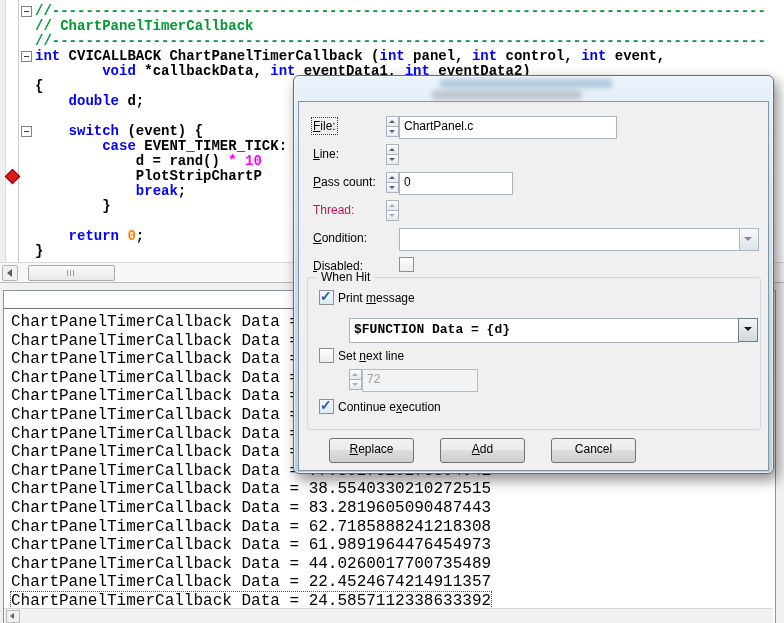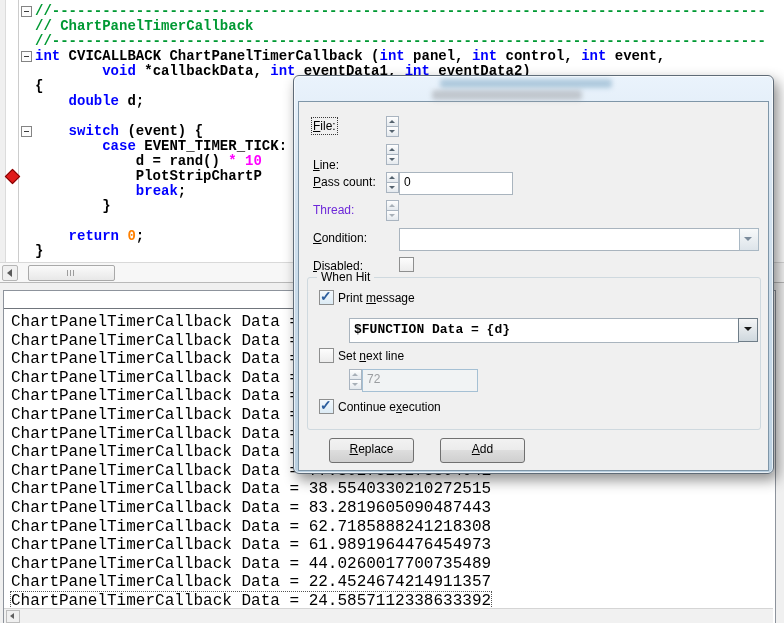--- a/index.html
+++ b/index.html
@@ -43,21 +43,21 @@
   #dlg-titlebar{position:absolute;left:0;top:0;width:100%;height:25px;}
   #dlg-icon{position:absolute;left:9px;top:5px;width:15px;height:15px;}
   #dlg-title{position:absolute;left:30px;top:6px;font-size:12px;color:#151515;}
   #dlg-close{position:absolute;right:9px;top:0;width:45px;height:18px;border:1px solid #7c1c08;border-top:none;border-radius:0 0 4px 4px;
              background:linear-gradient(180deg,#efae9c 0%,#d5684e 42%,#bb3512 55%,#d8743f 100%);
              box-shadow:inset 0 1px 0 rgba(255,255,255,.55);color:#fff;font-size:11px;font-weight:bold;
              text-align:center;line-height:17px;cursor:default;}
   #dlg-client{position:absolute;left:4px;top:25px;width:469px;height:368px;background:#f0f0f0;border:1px solid #7f96a8;}
 
   .lbl{position:absolute;font-size:12px;color:#000;}
-  .lbl.gray{color:#6d28d9;text-align:right;}
+  .lbl.gray{color:#be185d;text-align:right;}
   .lbl.focusrect{outline:1px dotted #3a3a3a;outline-offset:1px;}
   .txtfield{position:absolute;height:19px;background:#fff;border:1px solid #a9b4be;font-size:12px;padding:2px 0 0 4px;overflow:hidden;white-space:nowrap;}
   .txtfield.disabled{background:#f1f3f4;border:1px solid #a5c0d4;color:#9a9da0;}
   .spin{position:absolute;width:12px;height:21px;}
   .spin .up,.spin .dn{position:absolute;left:0;width:11px;height:9px;background:linear-gradient(180deg,#fefefe,#e4e9ee);border:1px solid #a9b4c0;}
   .spin .up{top:0;} .spin .dn{top:10px;}
   .spin .up::after{content:"";position:absolute;left:2px;top:3px;border-bottom:3px solid #55636f;border-left:3px solid transparent;border-right:3px solid transparent;}
   .spin .dn::after{content:"";position:absolute;left:2px;top:3px;border-top:3px solid #55636f;border-left:3px solid transparent;border-right:3px solid transparent;}
   .spin.disabled .up::after{border-bottom-color:#a8b0b8;}
   .spin.disabled .dn::after{border-top-color:#a8b0b8;}
@@ -118,22 +118,23 @@
 
   <div id="dialog">
 
     <div id="dlg-client">
 
       <span class="lbl focusrect" style="left:14px;top:17px;"><u>F</u>ile:</span>
       <div class="spin" style="left:87px;top:14px;">
           <div class="up"></div>
           <div class="dn"></div>
         </div>
+      <div class="txtfield" style="left:100px;top:14px;width:212px;">ChartPanel.c</div>
 
-      <span class="lbl" style="left:14px;top:56px;"><u>L</u>ine:</span>
+      <span class="lbl" style="left:14px;top:45px;"><u>L</u>ine:</span>
       <div class="spin" style="left:87px;top:42px;">
           <div class="up"></div>
           <div class="dn"></div>
         </div>
 
       <span class="lbl" style="left:14px;top:73px;"><u>P</u>ass count:</span>
       <div class="spin" style="left:87px;top:70px;">
           <div class="up"></div>
           <div class="dn"></div>
         </div>
@@ -169,19 +170,20 @@
             <div class="dn"></div>
           </div>
         <div class="txtfield disabled" style="left:54px;top:91px;width:110px;">72</div>
 
         <div class="cb on" style="left:11px;top:121px;"></div>
         <span class="cblabel" style="left:30px;top:122px;">Continue e<u>x</u>ecution</span>
       </div>
 
       <div class="btn" style="left:30px;top:336px;"><u>R</u>eplace</div>
       <div class="btn" style="left:141px;top:336px;"><u>A</u>dd</div>
+      <div class="btn" style="left:252px;top:336px;">Cancel</div>
     </div>
   </div>
 
   <div id="blob1" class="blur-blob"></div>
   <div id="blob2" class="blur-blob"></div>
 
 </div>
 
 </body></html>

